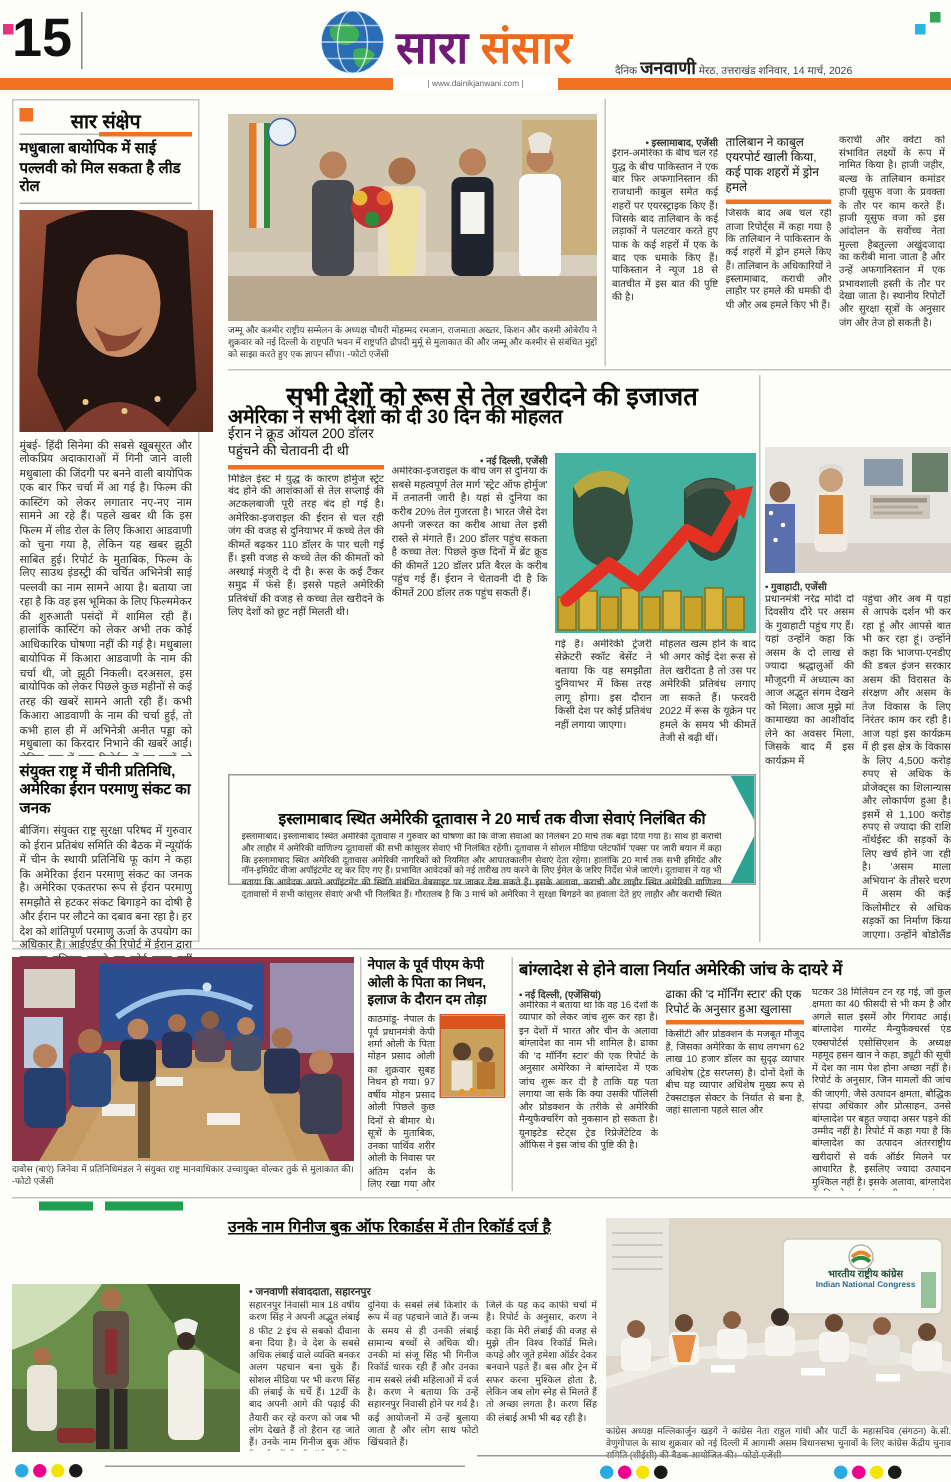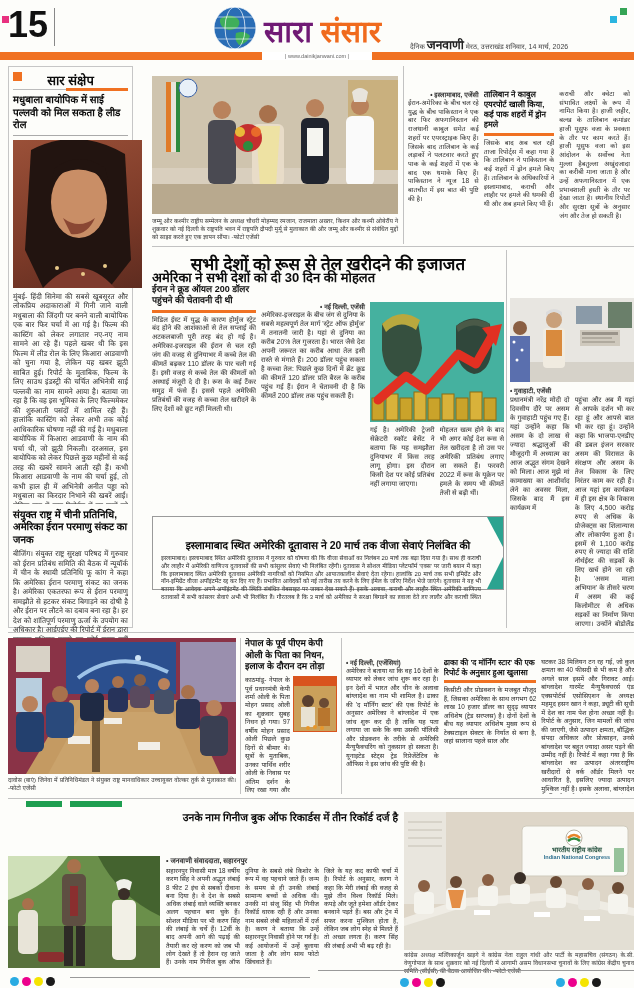--- a/index.html
+++ b/index.html
@@ -8,21 +8,21 @@
   .abs{position:absolute;}
   .rule-h{position:absolute;height:1px;background:#c2c2c2;}
   .rule-v{position:absolute;width:1px;background:#c2c2c2;}
   .body-txt{font-size:7px;line-height:1.32;text-align:justify;color:#2b2b2b;overflow:hidden;}
   .headline{font-weight:bold;color:#0c0c0c;}
   .dateline{font-size:6.5px;font-weight:bold;color:#333;}
   .caption{font-size:6px;color:#333;line-height:1.3;text-align:justify;}
   .orange-bar{background:#f07122;}
   .cols{display:flex;gap:5px;position:absolute;}
   .cols .col{flex:1;overflow:hidden;}
-  .subhead-box{font-weight:bold;font-size:8px;line-height:1.25;color:#111;}
+  .subhead-box{font-weight:normal;font-size:8px;line-height:1.25;color:#111;}
   .photo{position:absolute;overflow:hidden;}
   .dot{width:9px;height:9px;border-radius:50%;display:inline-block;margin-right:3px;}
   .c-c{background:#29abe2}.c-m{background:#ec008c}.c-y{background:#f5e400}.c-k{background:#1a1a1a}
   .regsq{position:absolute;width:7px;height:7px;}
 </style>
 </head>
 <body>
 
 <div class="page">
 
@@ -275,38 +275,39 @@
             <circle cx="21" cy="50" r="2" fill="#e8962a"></circle>
             <circle cx="28" cy="51" r="2" fill="#e8962a"></circle>
             <circle cx="14" cy="51" r="2" fill="#e8962a"></circle>
           </svg>
       </div>
       <div class="body-txt" style="font-size:6.4px;height:118px;">काठमांडू- नेपाल के पूर्व प्रधानमंत्री केपी शर्मा ओली के पिता मोहन प्रसाद ओली का शुक्रवार सुबह निधन हो गया। 97 वर्षीय मोहन प्रसाद ओली पिछले कुछ दिनों से बीमार थे। सूत्रों के मुताबिक, उनका पार्थिव शरीर ओली के निवास पर अंतिम दर्शन के लिए रखा गया और शुक्रवार दोपहर पशुपतिनाथ में अंतिम संस्कार किया गया। मोहन प्रसाद ओली पिछले कुछ समय से घर पर ही रह रहे थे। शुक्रवार रात अचानक तबीयत बिगड़ने के बाद उन्हें अस्पताल ले जाया गया, जहां इलाज के दौरान उन्होंने दम तोड़ दिया। इसके बाद से ही परिवार में शोक की लहर है।</div>
     </div>
   </div>
 
   <div class="rule-v" style="left:341px;top:638px;height:156px;"></div>
+  <div class="abs headline" style="left:346px;top:638px;width:288px;font-size:11px;white-space:nowrap;overflow:hidden;">बांग्लादेश से होने वाला निर्यात अमेरिकी जांच के दायरे में</div>
   <div class="cols" style="left:346px;top:658px;width:288px;height:136px;">
     <div class="col">
       <div class="dateline">• नई दिल्ली, (एजेंसियां)</div>
       <div class="body-txt" style="font-size:6.4px;height:124px;">अमेरिका ने बताया था कि वह 16 देशों के व्यापार को लेकर जांच शुरू कर रहा है। इन देशों में भारत और चीन के अलावा बांग्लादेश का नाम भी शामिल है। ढाका की 'द मॉर्निंग स्टार' की एक रिपोर्ट के अनुसार अमेरिका ने बांग्लादेश में एक जांच शुरू कर दी है ताकि यह पता लगाया जा सके कि क्या उसकी पॉलिसी और प्रोडक्शन के तरीके से अमेरिकी मैन्युफैक्चरिंग को नुकसान हो सकता है। यूनाइटेड स्टेट्स ट्रेड रिप्रेजेंटेटिव के ऑफिस ने इस जांच की पुष्टि की है।</div>
     </div>
     <div class="col">
       <div class="subhead-box" style="font-size:7.8px;">ढाका की 'द मॉर्निंग स्टार' की एक रिपोर्ट के अनुसार हुआ खुलासा</div>
       <div style="width:100%;height:3px;background:#f07122;margin:3px 0;"></div>
       <div class="body-txt" style="font-size:6.4px;height:84px;">किसीटी और प्रोडक्शन के मजबूत मौजूद हैं, जिसका अमेरिका के साथ लगभग 62 लाख 10 हजार डॉलर का सुदृढ़ व्यापार अधिशेष (ट्रेड सरप्लस) है। दोनों देशों के बीच यह व्यापार अधिशेष मुख्य रूप से टेक्सटाइल सेक्टर के निर्यात से बना है, जहां सालाना पहले साल और</div>
     </div>
     <div class="col body-txt" style="font-size:6.4px;">घटकर 38 मिलियन टन रह गई, जो कुल क्षमता का 40 फीसदी से भी कम है और अगले साल इसमें और गिरावट आई। बांग्लादेश गारमेंट मैन्युफैक्चरर्स एंड एक्सपोर्टर्स एसोसिएशन के अध्यक्ष महमूद हसन खान ने कहा, ड्यूटी की सूची में देश का नाम पेश होना अच्छा नहीं है। रिपोर्ट के अनुसार, जिन मामलों की जांच की जाएगी, जैसे उत्पादन क्षमता, बौद्धिक संपदा अधिकार और प्रोत्साहन, उनसे बांग्लादेश पर बहुत ज्यादा असर पड़ने की उम्मीद नहीं है। रिपोर्ट में कहा गया है कि बांग्लादेश का उत्पादन अंतरराष्ट्रीय खरीदारों से वर्क ऑर्डर मिलने पर आधारित है, इसलिए ज्यादा उत्पादन मुश्किल नहीं है। इसके अलावा, बांग्लादेश ने पिछले वर्ष अंतरराष्ट्रीय श्रम संगठन (आईएलओ) की सिफारिशों के अनुरूप अपने श्रम कानूनों में संशोधन किया है।</div>
   </div>
 
   <div class="rule-h" style="left:8px;top:798px;width:626px;"></div>
   <div class="abs" style="left:26px;top:801px;width:36px;height:6px;background:#1e9e50;"></div>
   <div class="abs" style="left:70px;top:801px;width:52px;height:6px;background:#1e9e50;"></div>
 
-  <div class="abs headline" style="left:152px;top:810px;width:246px;font-size:10.5px;text-align:right;white-space:nowrap;">उनके नाम गिनीज बुक ऑफ रिकार्डस में तीन रिकॉर्ड दर्ज है</div>
+  <div class="abs headline" style="left:152px;top:810px;width:246px;font-size:10.5px;text-align:left;white-space:nowrap;text-decoration:underline;">उनके नाम गिनीज बुक ऑफ रिकार्डस में तीन रिकॉर्ड दर्ज है</div>
 
   <div class="photo" style="left:8px;top:856px;width:152px;height:112px;">
     <svg width="152" height="112" viewBox="0 0 152 112">
       <rect width="152" height="112" fill="#6a8f4a"></rect>
       <path d="M0 0 L60 0 Q40 30 0 44 Z" fill="#cfe0b8"></path>
       <path d="M90 0 L152 0 L152 60 Q110 40 90 0 Z" fill="#44632f"></path>
       <path d="M0 70 L152 70 L152 112 L0 112 Z" fill="#58713c"></path>
       <g>
           <circle cx="66" cy="10" r="7" fill="#a8714c"></circle>
           <rect x="54" y="18" width="24" height="52" rx="5" fill="#5e4f42"></rect>

